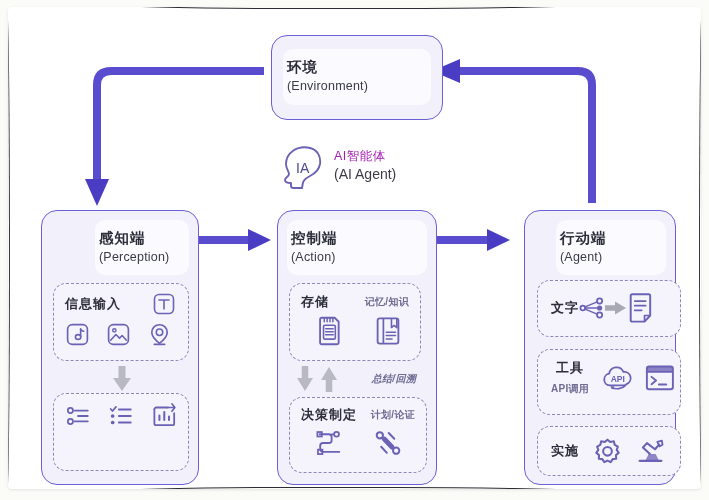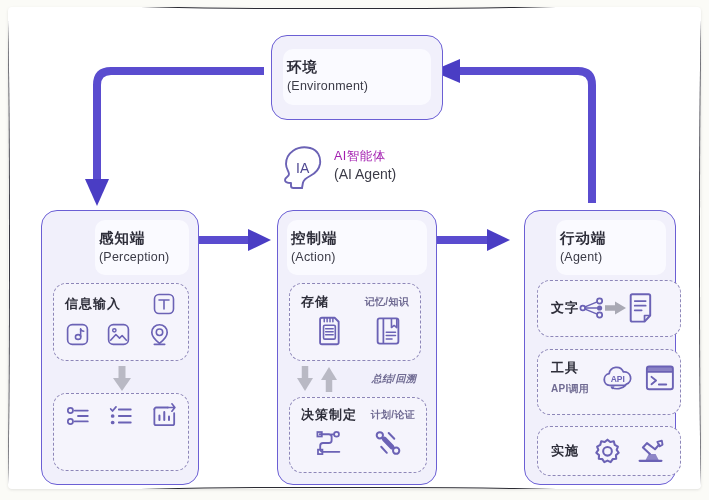--- a/index.html
+++ b/index.html
@@ -108,21 +108,21 @@
     white-space: nowrap;
   }
   .dcard-sub {
     font-size: 10px;
     font-weight: 700;
     color: #6f6a92;
     letter-spacing: 0.3px;
     white-space: nowrap;
   }
 
-  .row { display: flex; align-items: center; }
+  .row { display: flex; align-items: center; text-align: center; }
 
   
   .arrow-svg { position: absolute; overflow: visible; pointer-events: none; }
 
   
   #agent {
     position: absolute;
     left: 272px; top: 136px;
     display: flex; align-items: center; gap: 12px;
   }

